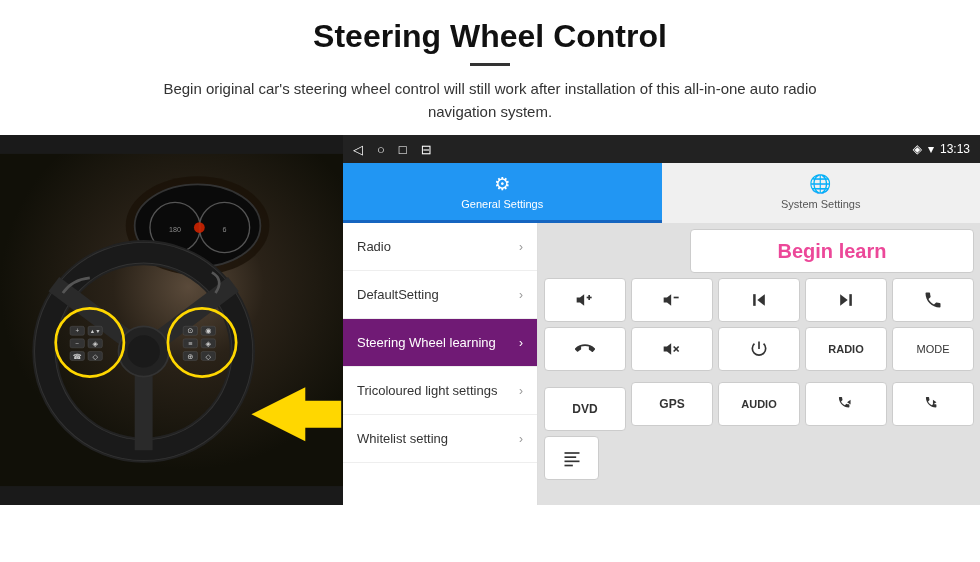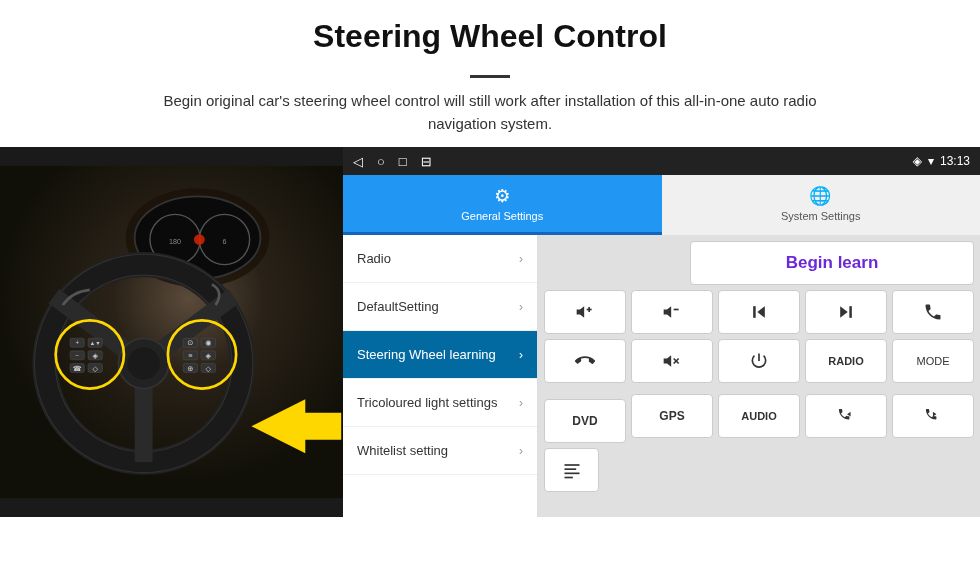--- a/index.html
+++ b/index.html
@@ -16,21 +16,21 @@
     }
     
     .header {
       text-align: center;
       padding: 18px 40px 12px;
     }
     .header h1 {
       font-size: 32px;
       font-weight: 900;
       color: #111;
-      margin-bottom: 20px;
+      margin-bottom: 8px;
     }
     .header-divider {
       width: 40px;
       height: 3px;
       background: #333;
       margin: 0 auto 12px;
     }
     .header p {
       font-size: 15px;
       color: #333;
@@ -134,21 +134,21 @@
       align-items: center;
       justify-content: space-between;
       padding: 0 14px;
       height: 48px;
       border-bottom: 1px solid #eee;
       font-size: 13px;
       color: #333;
       cursor: pointer;
     }
     .menu-item.active {
-      background: #0369a1;
+      background: #701a75;
       color: #fff;
     }
     .menu-item .chevron {
       font-size: 12px;
       color: #999;
     }
     .menu-item.active .chevron {
       color: #fff;
     }
     .menu-item-label {
@@ -179,22 +179,22 @@
       align-items: center;
       justify-content: center;
       font-size: 12px;
       font-weight: bold;
       color: #333;
       cursor: pointer;
       flex: 1;
     }
     .ctrl-btn.begin-learn {
       flex: 2;
-      font-size: 17px;
-      color: #6d28d9;
+      font-size: 20px;
+      color: #ec4899;
     }
     .ctrl-btn.spacer {
       background: transparent;
       border: none;
       flex: 1;
       min-width: 50px;
     }
     .ctrl-btn svg {
       width: 20px;
       height: 20px;

